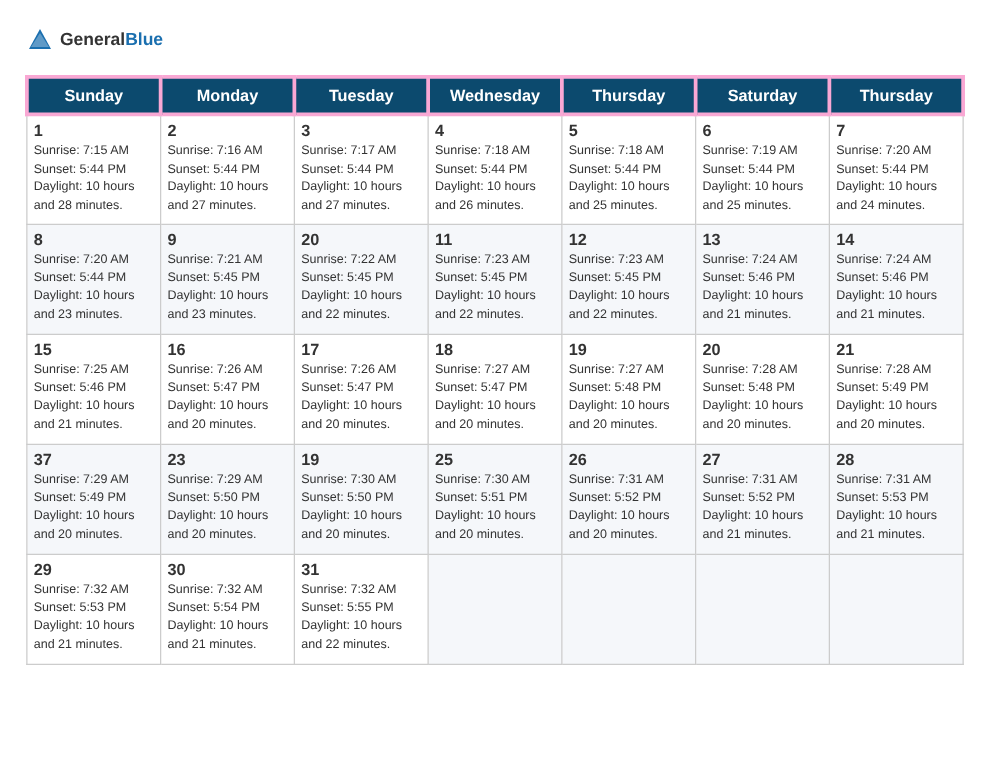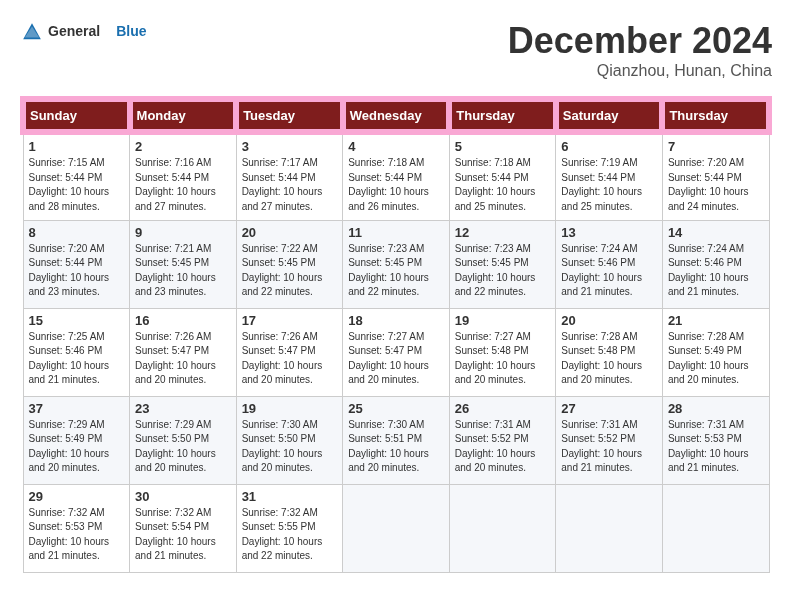--- a/index.html
+++ b/index.html
@@ -28,21 +28,20 @@
     }
     .logo-general {
       font-size: 14px;
       font-weight: bold;
       color: #333;
     }
     .logo-blue {
       font-size: 14px;
       font-weight: bold;
       color: #1a6faf;
-      margin-left: 16px;
     }
     .logo-icon {
       width: 24px;
       height: 24px;
     }
     .title-area {
       text-align: right;
     }
     .month-title {
       font-size: 36px;
@@ -52,27 +51,27 @@
     .location-title {
       font-size: 16px;
       color: #555;
     }
     .calendar {
       width: 100%;
       border-collapse: collapse;
       table-layout: fixed;
     }
     .calendar th {
-      background-color: #7f1d1d;
+      background-color: #0c4a6e;
       color: #fff;
       padding: 6px 4px;
       font-size: 13px;
       font-weight: bold;
-      text-align: left;
-      border: 6px solid #f9a8d4;
+      text-align: center;
+      border: 3px solid #f9a8d4;
     }
     .calendar td {
       vertical-align: top;
       border: 1px solid #ccc;
       padding: 4px 5px;
       font-size: 10.5px;
       color: #333;
       height: 88px;
       background: #fff;
     }
@@ -100,24 +99,20 @@
 <div class="header-area">
   <div class="logo">
     <svg class="logo-icon" viewBox="0 0 30 30">
       <polygon points="15,4 26,24 4,24" fill="#1a6faf"></polygon>
       <polygon points="15,8 24,22 6,22" fill="#fff" opacity="0.3"></polygon>
     </svg>
     <div class="logo-text">
       <span class="logo-general">General</span>
       <span class="logo-blue">Blue</span>
     </div>
-  </div>
-  <div class="title-area">
-    <div class="month-title">December 2024</div>
-    <div class="location-title">Qianzhou, Hunan, China</div>
   </div>
 </div>
 
 <table class="calendar">
   <thead>
     <tr>
       <th>Sunday</th>
       <th>Monday</th>
       <th>Tuesday</th>
       <th>Wednesday</th>

